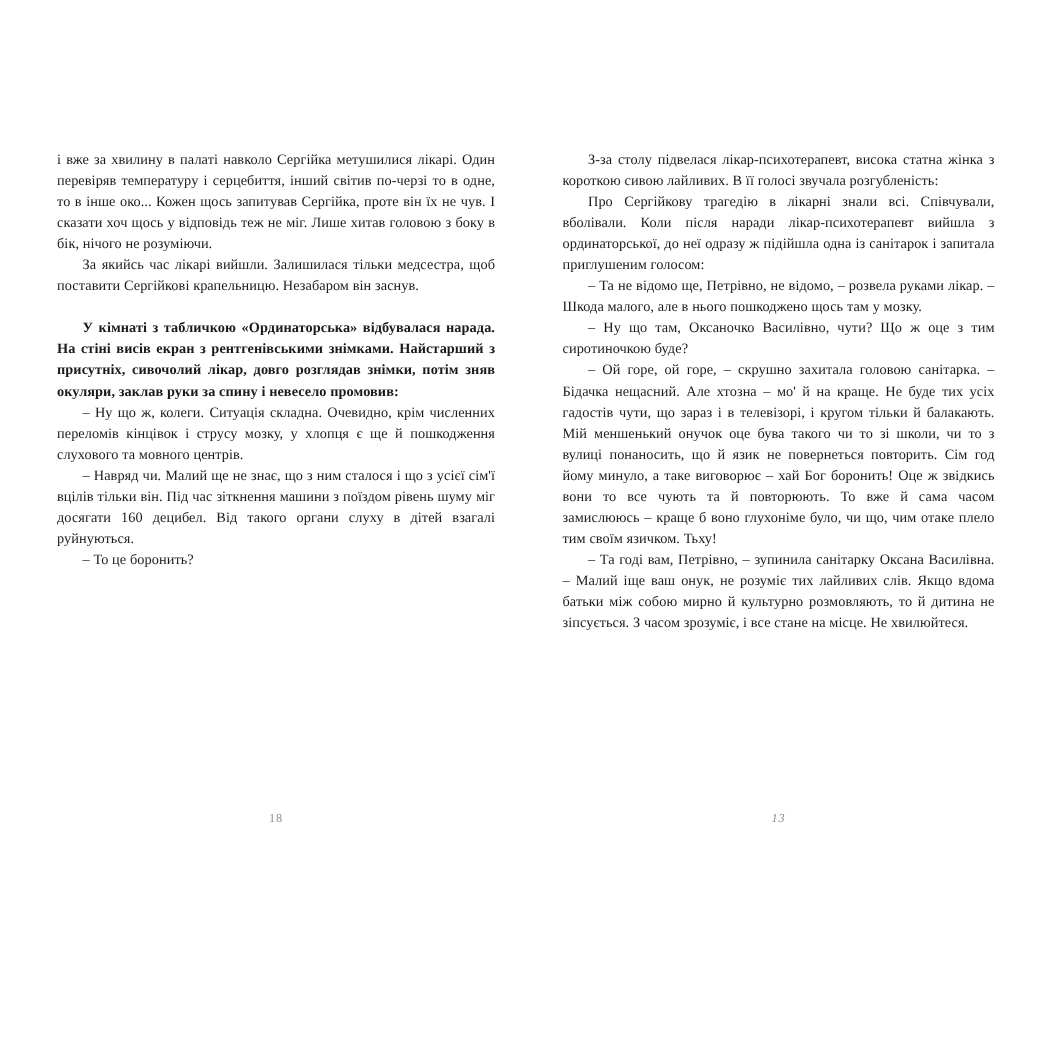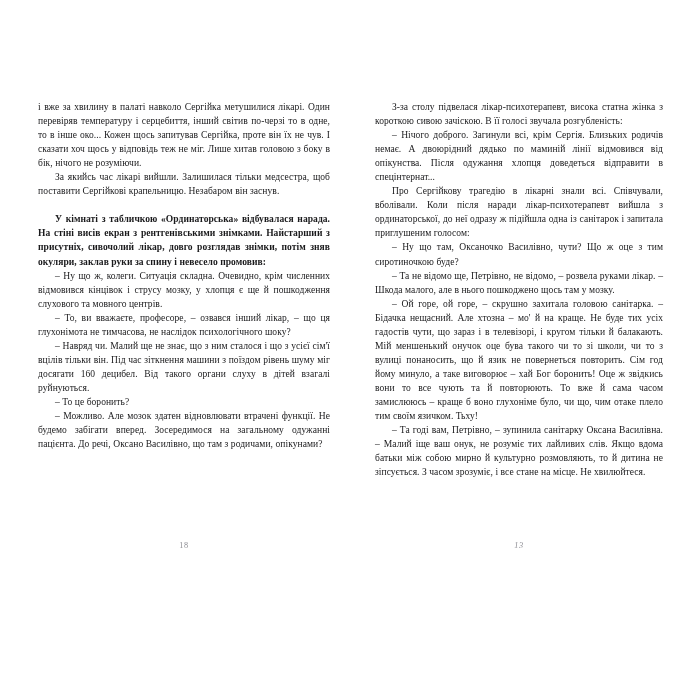--- a/index.html
+++ b/index.html
@@ -77,35 +77,32 @@
 </head>
 <body>
 
 <div class="book-spread">
 
   <div class="page page-verso">
     <div class="text-body">
       <p class="no-indent">і вже за хвилину в палаті навколо Сергійка метушилися лікарі. Один перевіряв температуру і серцебиття, інший світив по-черзі то в одне, то в інше око... Кожен щось запитував Сергійка, проте він їх не чув. І сказати хоч щось у відповідь теж не міг. Лише хитав головою з боку в бік, нічого не розуміючи.</p>
       <p>За якийсь час лікарі вийшли. Залишилася тільки медсестра, щоб поставити Сергійкові крапельницю. Незабаром він заснув.</p>
       <p class="gap-before">У кімнаті з табличкою «Ординаторська» відбувалася нарада. На стіні висів екран з рентгенівськими знімками. Найстарший з присутніх, сивочолий лікар, довго розглядав знімки, потім зняв окуляри, заклав руки за спину і невесело промовив:</p>
-      <p>– Ну що ж, колеги. Ситуація складна. Очевидно, крім численних відмовився кінцівок і струсу мозку, у хлопця є ще й пошкодження слухового та мовного центрів.</p>
-      <p>– То, ви вважаєте, професоре, – озвався інший лікар, – що ця глухонімота не тимчасова, не наслідок психологічного шоку?</p>
+      <p>– Ну що ж, колеги. Ситуація складна. Очевидно, крім численних переломів кінцівок і струсу мозку, у хлопця є ще й пошкодження слухового та мовного центрів.</p>
       <p>– Навряд чи. Малий ще не знає, що з ним сталося і що з усієї сім'ї вцілів тільки він. Під час зіткнення машини з поїздом рівень шуму міг досягати 160 децибел. Від такого органи слуху в дітей взагалі руйнуються.</p>
       <p>– То це боронить?</p>
-      <p>– Можливо. Але мозок здатен відновлювати втрачені функції. Не будемо забігати вперед. Зосередимося на загальному одужанні пацієнта. До речі, Оксано Василівно, що там з родичами, опікунами?</p>
     </div>
     <div class="folio">18</div>
   </div>
 
   <div class="page page-recto">
     <div class="text-body">
-      <p>З-за столу підвелася лікар-психотерапевт, висока статна жінка з короткою сивою зачіскою. В її голосі звучала розгубленість:</p>
-      <p>– Нічого доброго. Загинули всі, крім Сергія. Близьких родичів немає. А двоюрідний дядько по маминій лінії відмовився від опікунства. Після одужання хлопця доведеться відправити в спецінтернат...</p>
+      <p>З-за столу підвелася лікар-психотерапевт, висока статна жінка з короткою сивою лайливих. В її голосі звучала розгубленість:</p>
       <p>Про Сергійкову трагедію в лікарні знали всі. Співчували, вболівали. Коли після наради лікар-психотерапевт вийшла з ординаторської, до неї одразу ж підійшла одна із санітарок і запитала приглушеним голосом:</p>
+      <p>– Та не відомо ще, Петрівно, не відомо, – розвела руками лікар. – Шкода малого, але в нього пошкоджено щось там у мозку.</p>
       <p>– Ну що там, Оксаночко Василівно, чути? Що ж оце з тим сиротиночкою буде?</p>
-      <p>– Та не відомо ще, Петрівно, не відомо, – розвела руками лікар. – Шкода малого, але в нього пошкоджено щось там у мозку.</p>
       <p>– Ой горе, ой горе, – скрушно захитала головою санітарка. – Бідачка нещасний. Але хтозна – мо' й на краще. Не буде тих усіх гадостів чути, що зараз і в телевізорі, і кругом тільки й балакають. Мій меншенький онучок оце бува такого чи то зі школи, чи то з вулиці понаносить, що й язик не повернеться повторить. Сім год йому минуло, а таке виговорює – хай Бог боронить! Оце ж звідкись вони то все чують та й повторюють. То вже й сама часом замислююсь – краще б воно глухоніме було, чи що, чим отаке плело тим своїм язичком. Тьху!</p>
       <p>– Та годі вам, Петрівно, – зупинила санітарку Оксана Василівна. – Малий іще ваш онук, не розуміє тих лайливих слів. Якщо вдома батьки між собою мирно й культурно розмовляють, то й дитина не зіпсується. З часом зрозуміє, і все стане на місце. Не хвилюйтеся.</p>
     </div>
     <div class="folio">13</div>
   </div>
 
 </div>
 
 </body></html>

